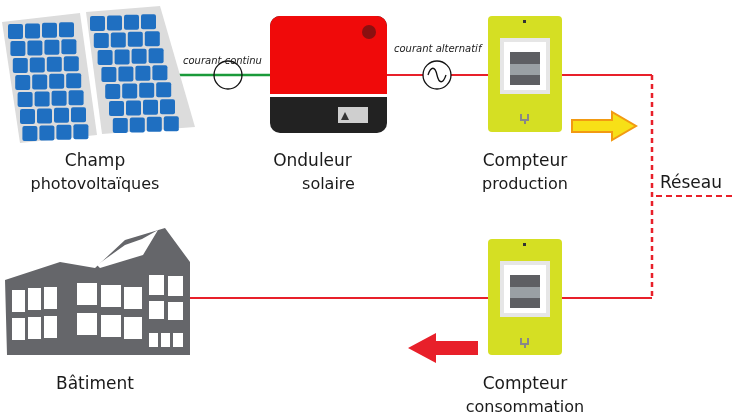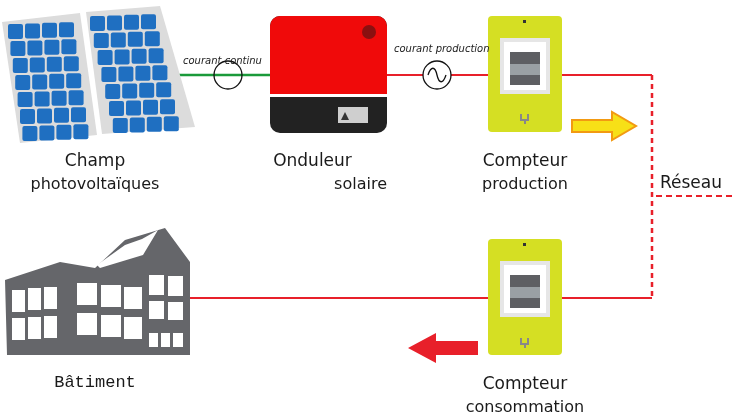--- a/index.html
+++ b/index.html
@@ -148,29 +148,29 @@
       <rect x="149" y="301" width="15" height="18"></rect>
         <rect x="168" y="302" width="15" height="18"></rect>
       <rect x="149" y="333" width="9" height="14"></rect>
         <rect x="161" y="333" width="9" height="14"></rect>
         <rect x="173" y="333" width="10" height="14"></rect>
     </g>
   </g>
 </svg>
 
 <div class="lbl t-cur" style="left:183px;top:55px;">courant continu</div>
-<div class="lbl t-cur" style="left:394px;top:43px;">courant production</div>
+<div class="lbl t-cur" style="left:394px;top:43px;">courant alternatif</div>
 
 <div class="lbl t-main" style="left:40px;top:150px;width:110px;text-align:center;">Champ</div>
 <div class="lbl t-sub" style="left:30px;top:174px;width:130px;">photovoltaïques</div>
 
 <div class="lbl t-main" style="left:254px;top:150px;width:117px;">Onduleur</div>
-<div class="lbl t-sub" style="left:270px;top:174px;width:117px;text-align:right;">solaire</div>
+<div class="lbl t-sub" style="left:270px;top:174px;width:117px;">solaire</div>
 
 <div class="lbl t-main" style="left:465px;top:150px;width:120px;">Compteur</div>
 <div class="lbl t-sub" style="left:465px;top:174px;width:120px;">production</div>
 
 <div class="lbl t-main" style="left:660px;top:172px;">Réseau</div>
 
-<div class="lbl t-main" style="left:40px;top:373px;width:110px;font-family:Liberation Mono, monospace;">Bâtiment</div>
+<div class="lbl t-main" style="left:40px;top:373px;width:110px;">Bâtiment</div>
 
 <div class="lbl t-main" style="left:465px;top:373px;width:120px;">Compteur</div>
 <div class="lbl t-sub" style="left:455px;top:397px;width:140px;">consommation</div>
 
 </body></html>

